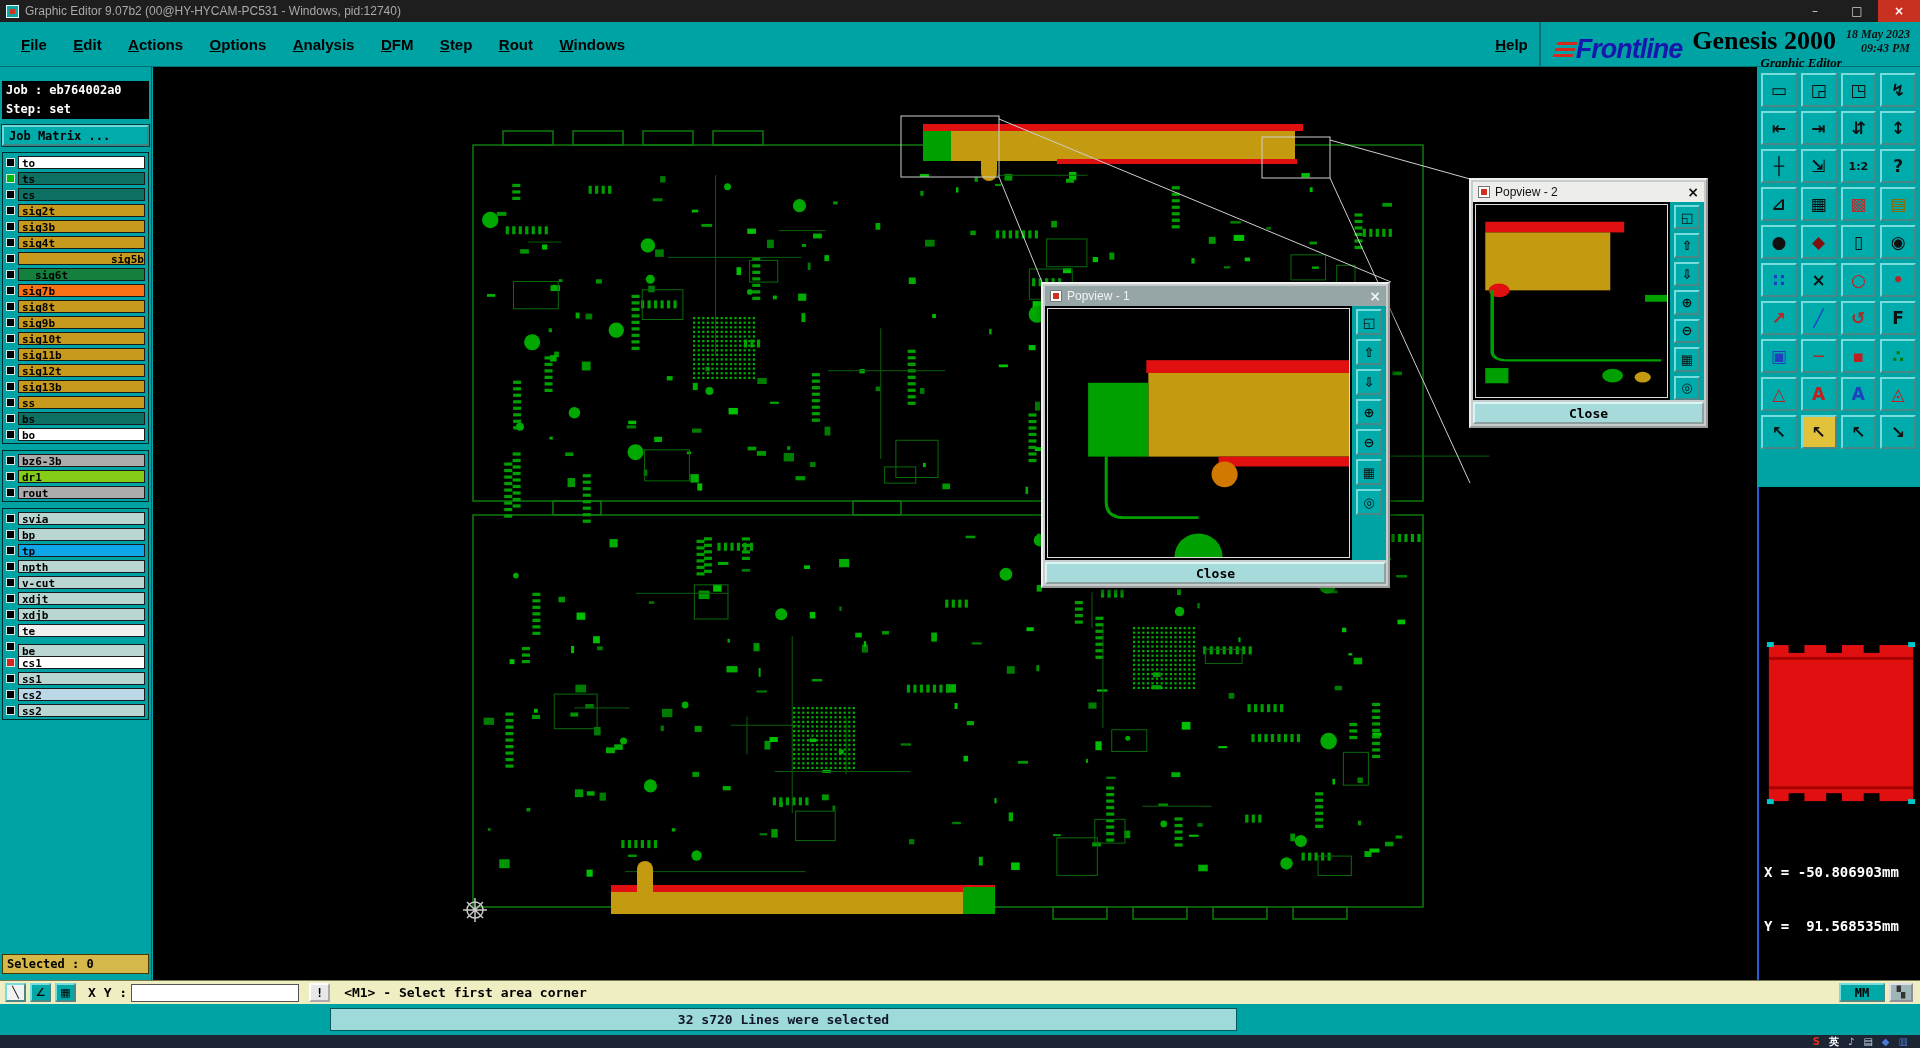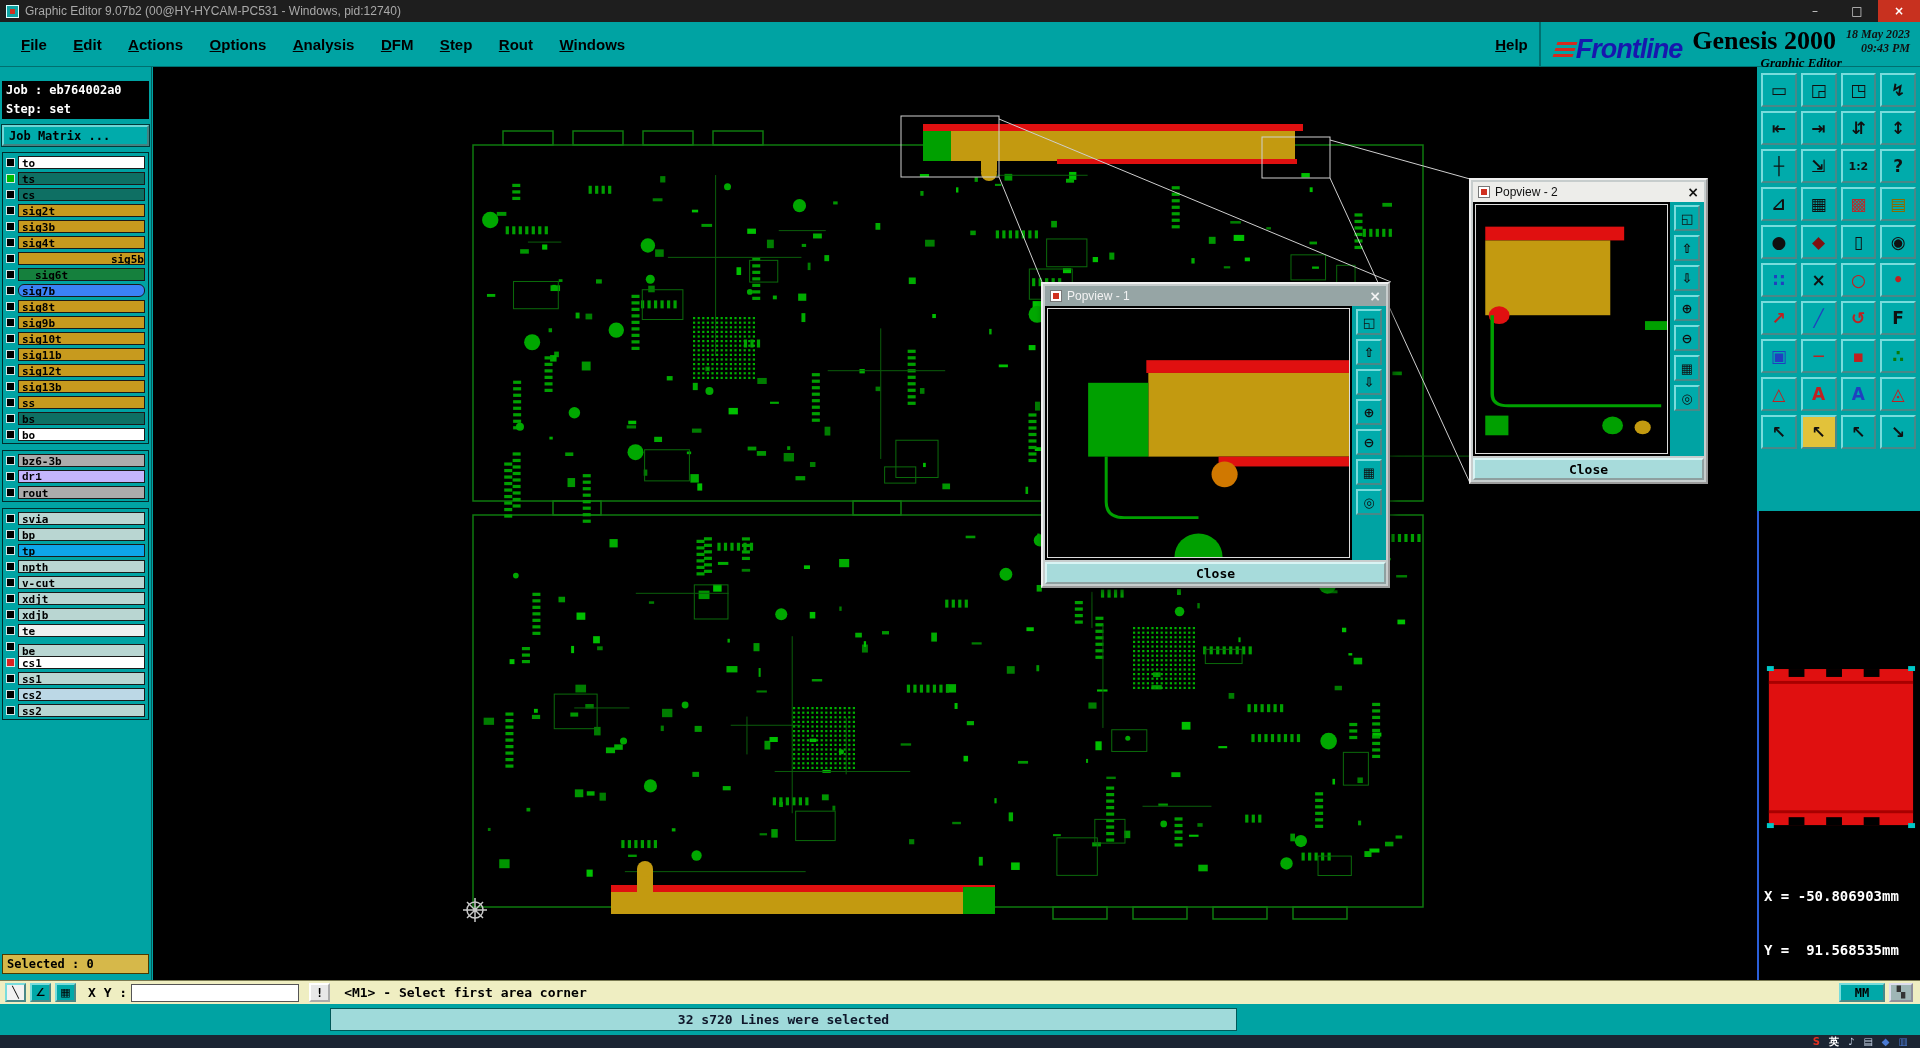--- a/index.html
+++ b/index.html
@@ -41,28 +41,28 @@
 
   
   .canvas{position:absolute;left:153px;top:67px;width:1604px;height:913px;background:#000}
   .canvas svg{width:100%;height:100%;display:block}
 
   
   .right-toolbar{position:absolute;left:1757px;top:67px;width:163px;height:420px;background:#00A3A3;padding:6px 4px;display:grid;grid-template-columns:repeat(4,1fr);gap:4px;align-content:start}
   .tbtn{width:100%;height:34px;background:#00ABAB;border:2px outset #78DCDC;display:flex;align-items:center;justify-content:center;padding:0}
   .tbtn span{font:700 17px "DejaVu Sans",sans-serif;color:#101010;line-height:1}
 
-  .right-bottom{position:absolute;left:1757px;top:511px;width:163px;height:493px;background:#000;border-left:2px solid #2B5FD9}
+  .right-bottom{position:absolute;left:1757px;top:487px;width:163px;height:493px;background:#000;border-left:2px solid #2B5FD9}
   .right-bottom svg{position:absolute;inset:0}
   .coords{position:absolute;left:5px;bottom:8px;color:#FFF;font:700 14px "DejaVu Sans Mono",monospace;line-height:1.3;white-space:pre}
 
   
   .popview{position:absolute;background:#C7CDCD;border:2px outset #EFEFEF;box-shadow:3px 3px 8px rgba(0,0,0,.55);display:flex;flex-direction:column;padding:2px;z-index:5}
   .pv1{left:1041px;top:282px;width:349px;height:306px}
-  .pv2{left:1469px;top:178px;width:239px;height:306px}
+  .pv2{left:1469px;top:178px;width:239px;height:250px}
   .pv-title{height:20px;display:flex;align-items:center;padding:0 5px;gap:5px;font-size:12px;flex:0 0 auto}
   .pv1 .pv-title{background:#96A5A5;color:#F2F2F2}
   .pv2 .pv-title{background:#EDEDEA;color:#111}
   .pv-ico{width:12px;height:12px;background:#FFF;border:1px solid #777;position:relative;flex:0 0 auto}
   .pv-ico::after{content:"";position:absolute;inset:2px;background:#D03020}
   .pv-close{margin-left:auto;font-weight:700;font-size:14px;background:transparent;border:none;color:inherit;font-family:"DejaVu Sans",sans-serif}
   .pv-body{flex:1;display:flex;background:#000;min-height:0}
   .pv-view{flex:1;margin:2px;border:1px solid #DCDCDC;min-width:0}
   .pv-view svg{width:100%;height:100%;display:block}
   .pv-tools{width:34px;background:#00A3A3;display:flex;flex-direction:column;align-items:center;padding-top:3px;gap:4px;flex:0 0 auto}
@@ -186,21 +186,21 @@
           <span class="layer-label" style="background: rgb(199, 154, 30); text-align: right;">sig5b</span>
         </div>
 
         <div class="layer-row">
           <span class="layer-box"></span>
           <span class="layer-label" style="background: #15803d; padding-left: 16px;">sig6t</span>
         </div>
 
         <div class="layer-row">
           <span class="layer-box"></span>
-          <span class="layer-label" style="background: #3b82f6; border-radius: 6px;">sig7b</span>
+          <span class="layer-label" style="background: #f97316;">sig7b</span>
         </div>
 
         <div class="layer-row">
           <span class="layer-box"></span>
           <span class="layer-label" style="background: rgb(199, 154, 30);">sig8t</span>
         </div>
 
         <div class="layer-row">
           <span class="layer-box"></span>
           <span class="layer-label" style="background: rgb(199, 154, 30);">sig9b</span>
@@ -244,21 +244,21 @@
 
     <div class="layer-group">
 
         <div class="layer-row">
           <span class="layer-box"></span>
           <span class="layer-label" style="background: rgb(172, 172, 172);">bz6-3b</span>
         </div>
 
         <div class="layer-row">
           <span class="layer-box"></span>
-          <span class="layer-label" style="background: #c4b5fd; font-family: Liberation Mono, monospace;">dr1</span>
+          <span class="layer-label" style="background: #84cc16;">dr1</span>
         </div>
 
         <div class="layer-row">
           <span class="layer-box"></span>
           <span class="layer-label" style="background: rgb(172, 172, 172);">rout</span>
         </div>
       </div>
 
     <div class="layer-group">
 

